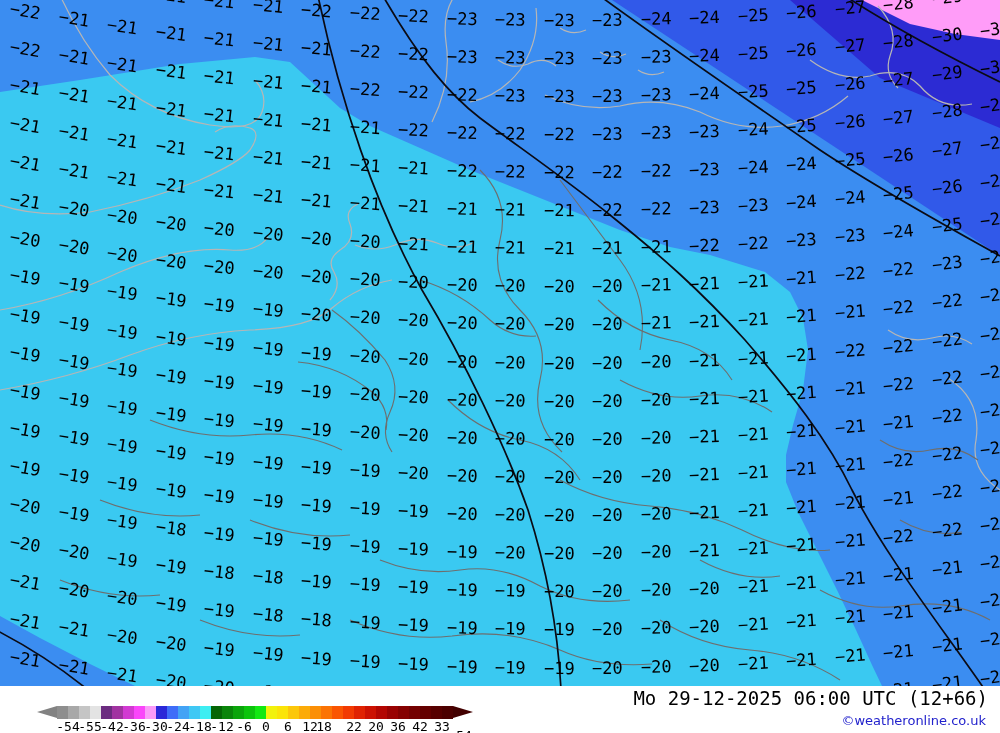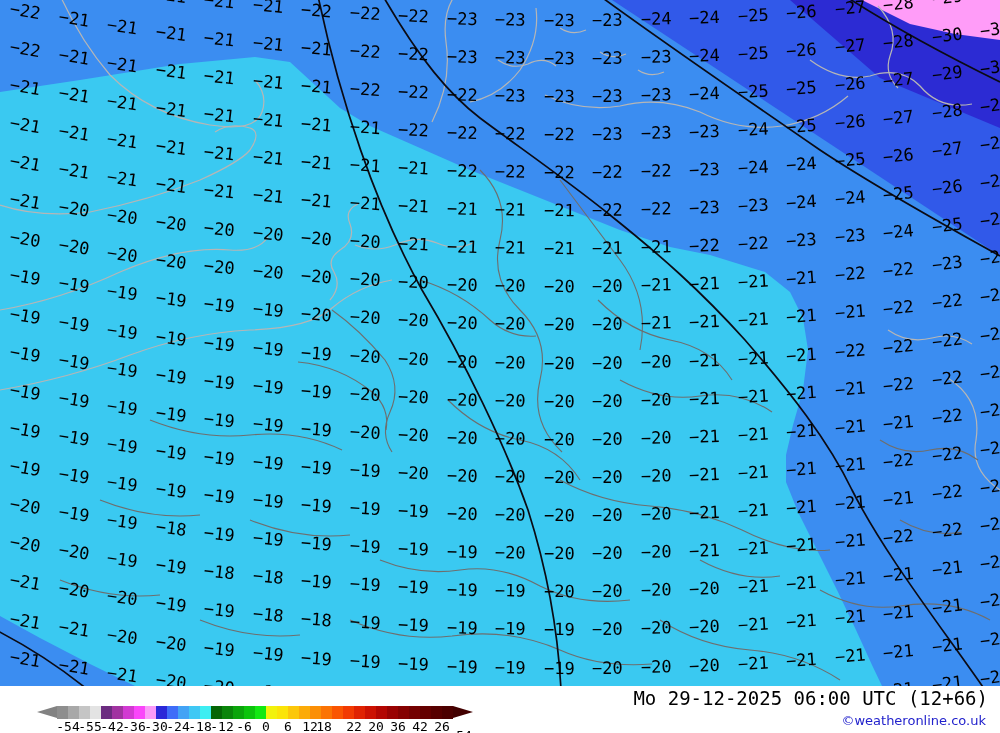--- a/index.html
+++ b/index.html
@@ -524,17 +524,17 @@
       <span class="tick" style="left: 222px;">-12</span>
       <span class="tick" style="left: 244px;">-6</span>
       <span class="tick" style="left: 266px;">0</span>
       <span class="tick" style="left: 288px;">6</span>
       <span class="tick" style="left: 310px;">12</span>
       <span class="tick" style="left: 324px;">18</span>
       <span class="tick" style="left: 354px;">22</span>
       <span class="tick" style="left: 376px;">20</span>
       <span class="tick" style="left: 398px;">36</span>
       <span class="tick" style="left: 420px;">42</span>
-      <span class="tick" style="left: 442px;">26</span>
+      <span class="tick" style="left: 442px;">33</span>
       <span class="tick" style="left: 464px; margin-top: 9px;">54</span>
     </div>
   <div id="copyright" style="color: rgb(34, 34, 204);">©weatheronline.co.uk</div>
 </div>
 
 </body></html>

